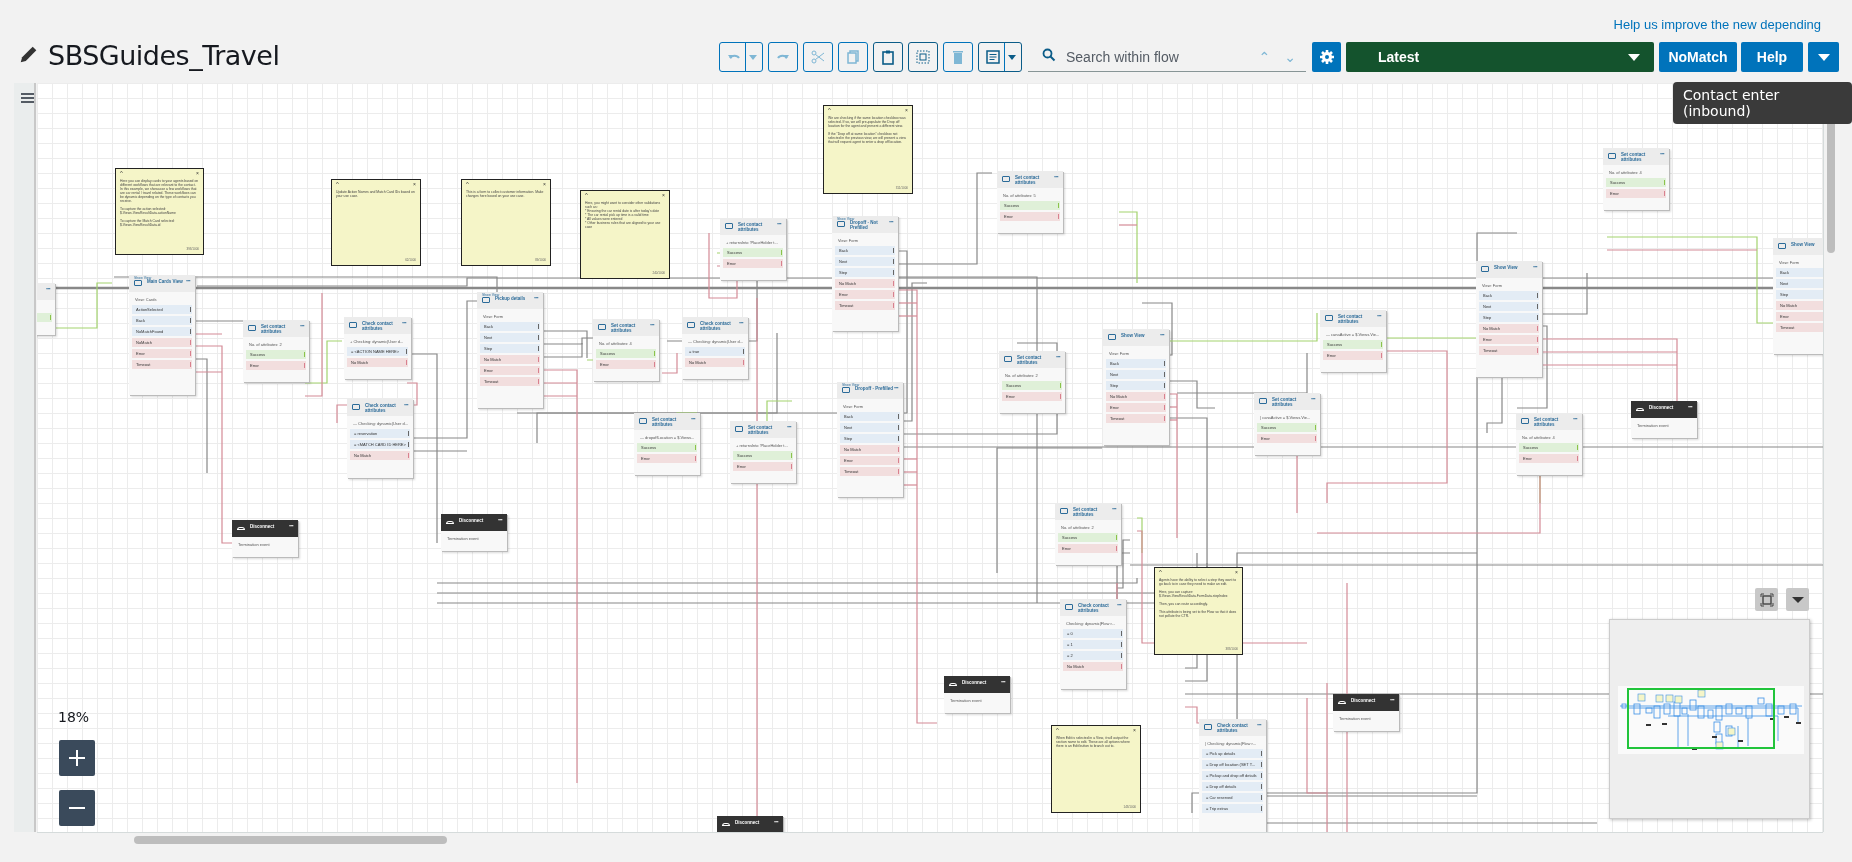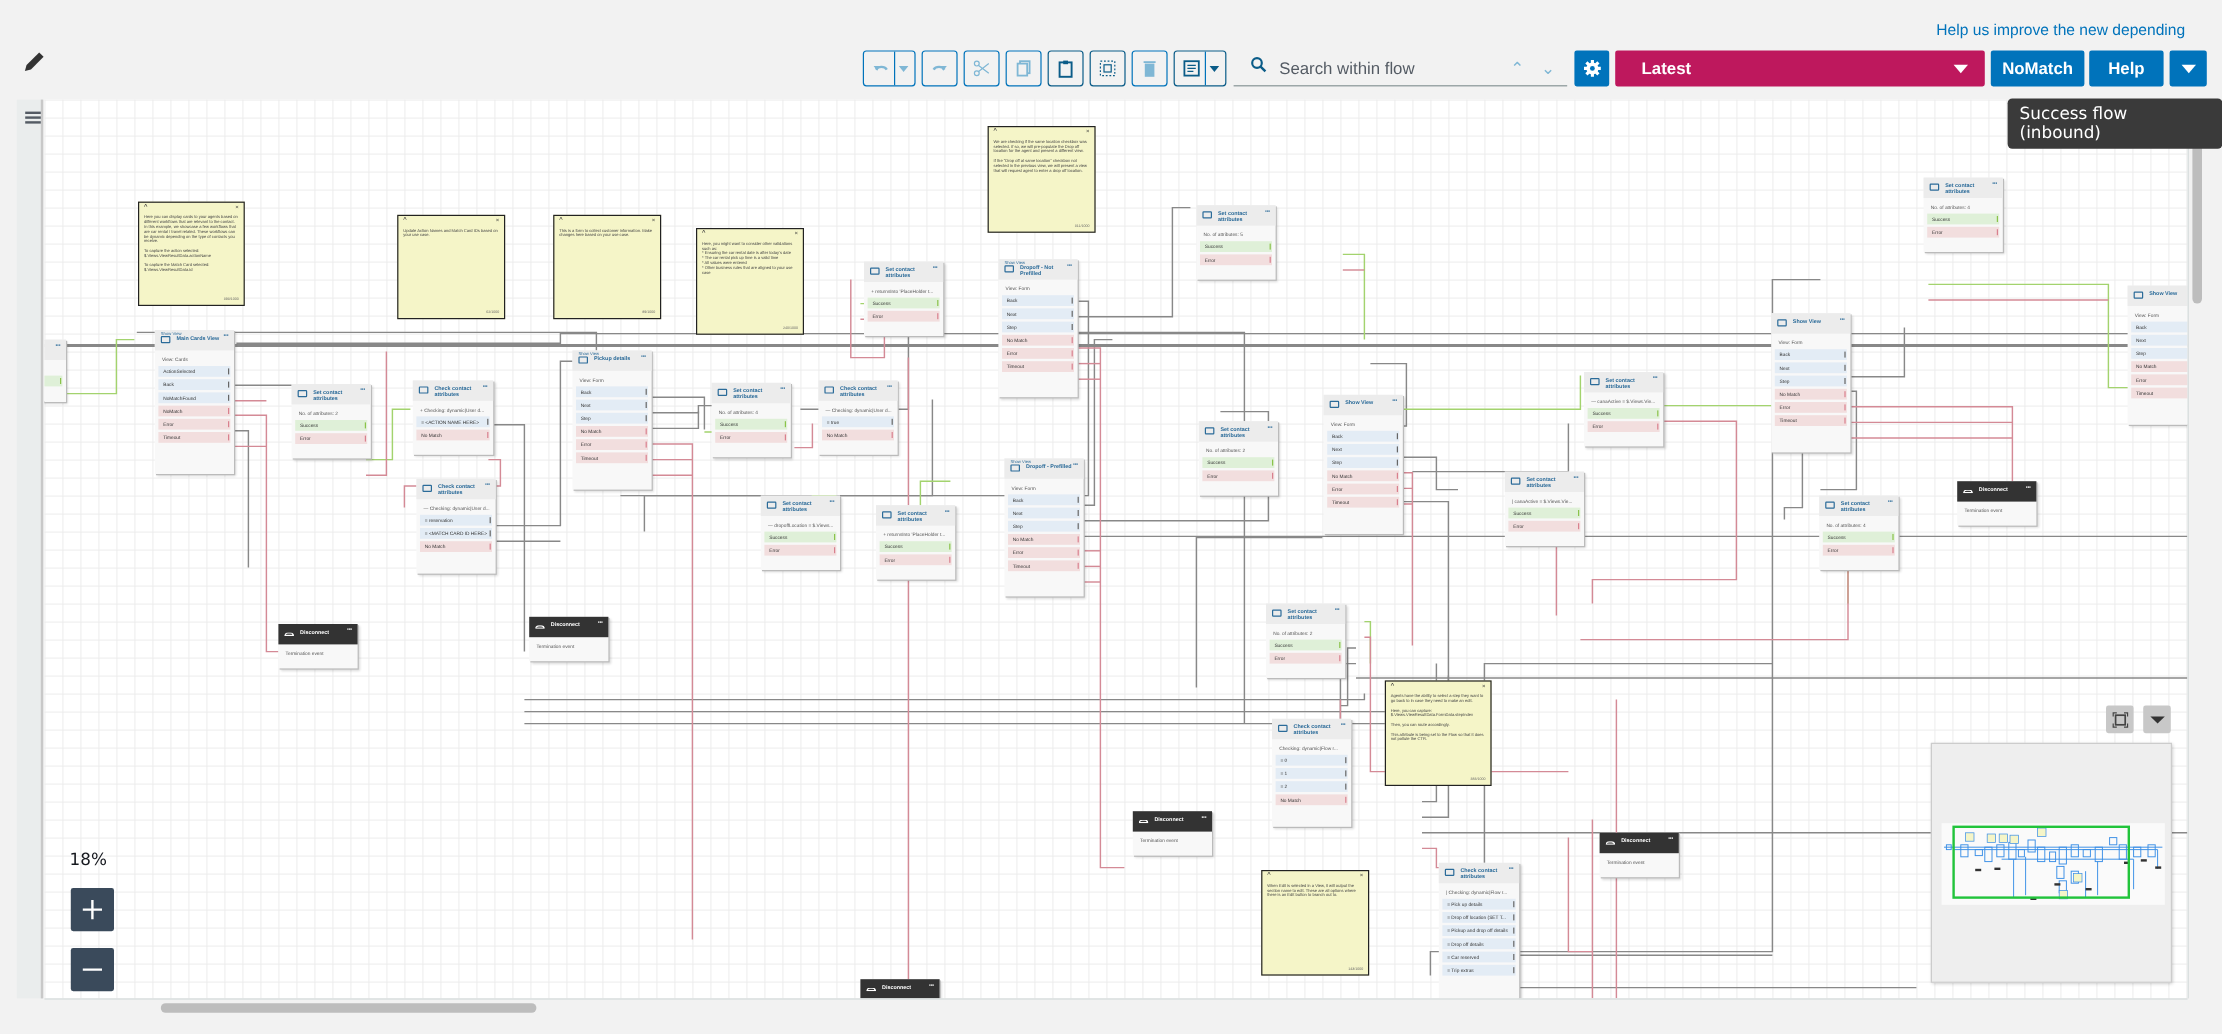--- a/index.html
+++ b/index.html
@@ -18,21 +18,21 @@
   .tb-split .tb-caret { width: 14px; height: 100%; display: flex; align-items: center; justify-content: center; }
   .caret-down { width: 0; height: 0; border-left: 4px solid transparent; border-right: 4px solid transparent; border-top: 5px solid currentColor; }
 
   .search { position: absolute; left: 1028px; top: 42px; width: 278px; height: 30px; border-bottom: 1px solid #879596; display: flex; align-items: center; }
   .search .mag { margin-left: 14px; color: #0b5c88; }
   .search input { border: none; background: transparent; font-size: 14px; color: #545b64; margin-left: 10px; width: 180px; outline: none; font-family: "Liberation Sans", sans-serif; }
   .search input::placeholder { color: #545b64; }
   .search .nav { margin-left: auto; display: flex; gap: 14px; margin-right: 10px; color: #7fb7d5; font-size: 14px; }
 
   .gear-btn { position: absolute; left: 1312px; top: 42px; width: 29px; height: 30px; background: #0073bb; border-radius: 2px; display: flex; align-items: center; justify-content: center; }
-  .version { position: absolute; left: 1346px; top: 42px; width: 308px; height: 30px; background: #be185d; color: #fff; border-radius: 2px; font-size: 14px; font-weight: bold; display: flex; align-items: center; padding-left: 22px; }
+  .version { position: absolute; left: 1346px; top: 42px; width: 308px; height: 30px; background: #14532d; color: #fff; border-radius: 2px; font-size: 14px; font-weight: bold; display: flex; align-items: center; padding-left: 32px; }
   .version .caret-down { position: absolute; right: 14px; border-top-color: #fff; border-left-width: 6px; border-right-width: 6px; border-top-width: 7px; }
   .btn-blue { position: absolute; top: 42px; height: 30px; background: #0073bb; color: #fff; font-size: 14px; font-weight: bold; border-radius: 2px; display: flex; align-items: center; justify-content: center; }
   .btn-blue .caret-down { border-top-color: #fff; border-left-width: 6px; border-right-width: 6px; border-top-width: 7px; }
   .side-rail { position: absolute; left: 14px; top: 83px; width: 22px; height: 749px; background: #eaeded; border-right: 2px solid #c8c8c8; }
   .hamburger { position: absolute; left: 7px; top: 10px; width: 13px; }
   .hamburger div { height: 2px; background: #545b64; margin-bottom: 2px; }
   .canvas { position: absolute; left: 37px; top: 83px; width: 1786px; height: 749px; overflow: hidden;
     background-color: #fff;
     background-image: linear-gradient(#ececec 1px, transparent 1px), linear-gradient(90deg, #ececec 1px, transparent 1px);
     background-size: 15px 15px; }
@@ -82,20 +82,21 @@
 <body>
 
 <div class="help-link">Help us improve the new depending</div>
 
 <div class="title-wrap">
   <span>
     <svg viewBox="0 0 24 24">
         <path d="M3 21l1.5-5.5L16 4l4 4L8.5 19.5z" fill="#333"></path>
       </svg>
   </span>
+  <span class="title">SBSGuides_Travel</span>
 </div>
 
 <div class="toolbar">
   <div class="tb-btn tb-split" style="width:44px">
     <div class="tb-main">
         <svg viewBox="0 0 16 16">
           <path d="M4 9 A5 4 0 0 1 13 9" stroke="currentColor" stroke-width="2" fill="none"></path>
           <path d="M2 6 L5 10 L7 6z" fill="currentColor"></path>
         </svg>
       </div>
@@ -777,21 +778,21 @@
   </div>
 </div>
 
 <div class="vscroll-track">
     <div class="vscroll-thumb"></div>
   </div>
 <div class="hscroll-track">
     <div class="hscroll-thumb"></div>
   </div>
 
-<div class="tooltip">Success flow (inbound)</div>
+<div class="tooltip">Contact enter (inbound)</div>
 
 <div class="zoom-pct">18%</div>
 <div class="zoom-btn" style="top:740px">
   <svg width="20" height="20" viewBox="0 0 20 20">
       <path d="M10 2v16M2 10h16" stroke="#fff" stroke-width="2"></path>
     </svg>
 </div>
 <div class="zoom-btn" style="top:790px">
   <svg width="20" height="20" viewBox="0 0 20 20">
       <path d="M2 10h16" stroke="#fff" stroke-width="2"></path>

